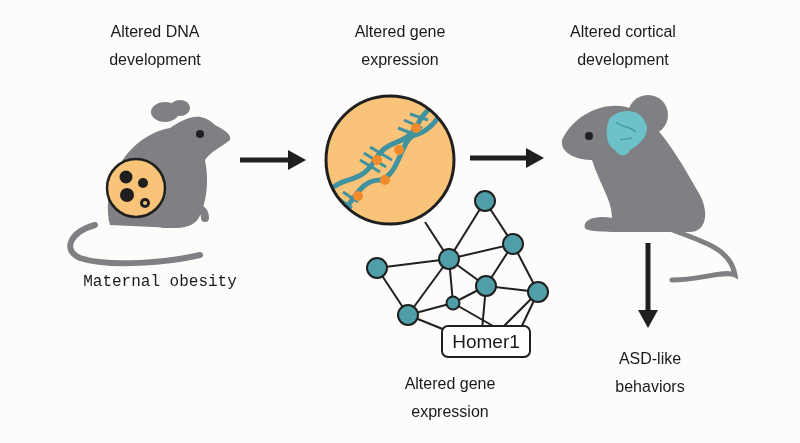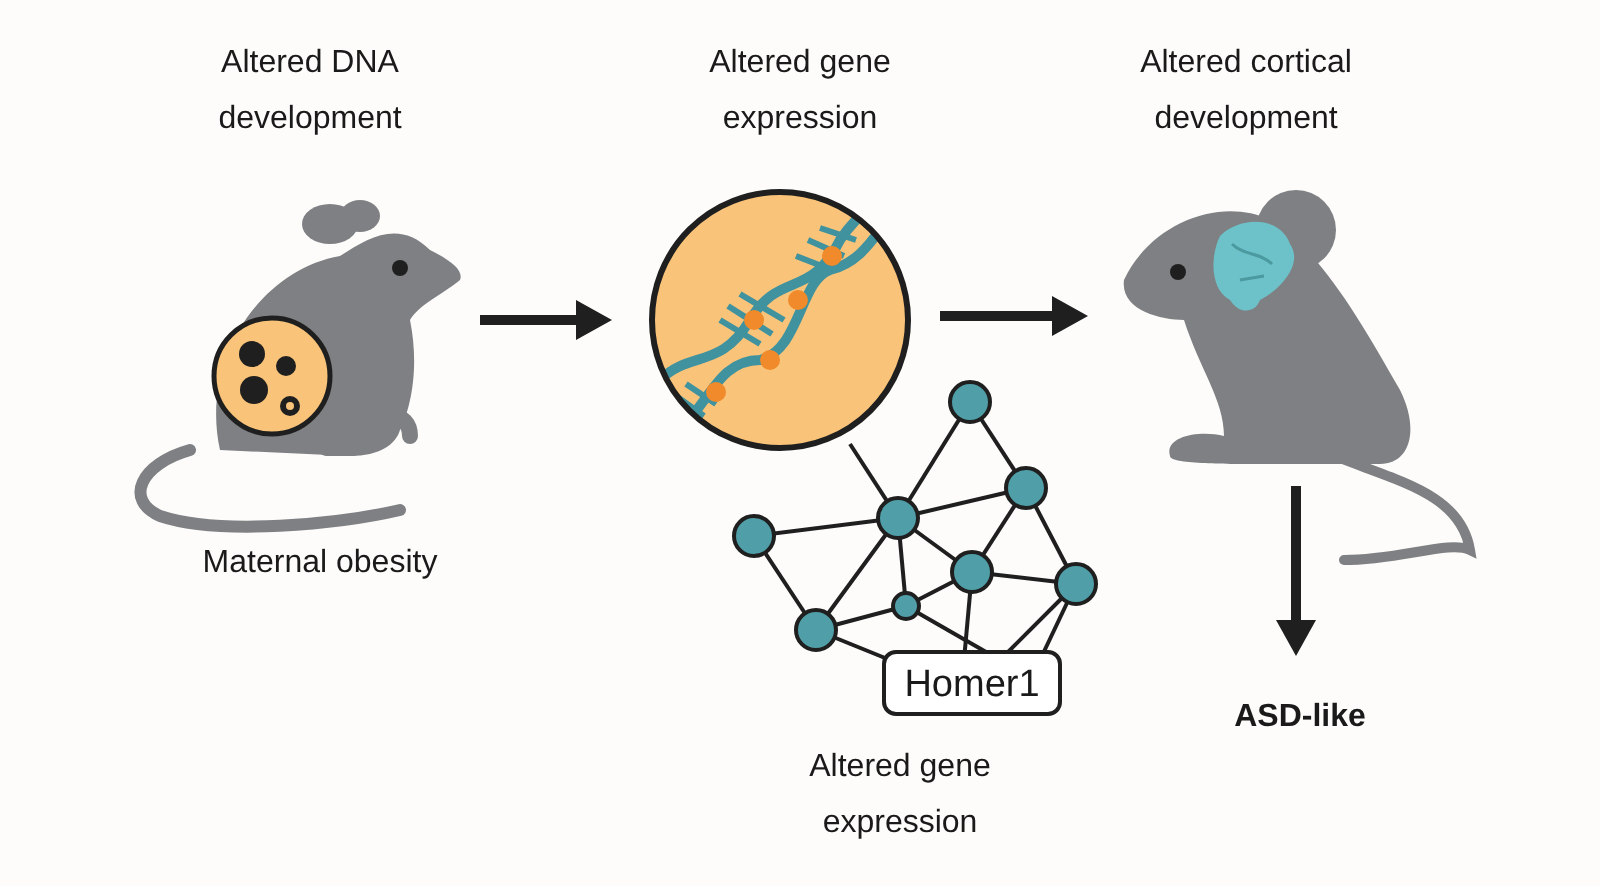--- a/index.html
+++ b/index.html
@@ -8,37 +8,38 @@
   .label { position:absolute; text-align:center; font-size:16px; line-height:28px; white-space:nowrap; }
   svg { position:absolute; left:0; top:0; }
 </style>
 </head>
 <body>
 
 <div class="label" style="left:60px; top:18px; width:190px;">
   <div>Altered DNA</div>
   <div>development</div>
 </div>
-<div class="label" style="left:40px; top:268px; width:240px;">
+<div class="label" style="left:40px; top:268px; width:240px;font-family:Liberation Mono, monospace;">
   <div>Maternal obesity</div>
 </div>
 <div class="label" style="left:300px; top:18px; width:200px;">
   <div>Altered gene</div>
   <div>expression</div>
 </div>
 <div class="label" style="left:360px; top:370px; width:180px;">
   <div>Altered gene</div>
   <div>expression</div>
 </div>
 <div class="label" style="left:518px; top:18px; width:210px;">
   <div>Altered cortical</div>
   <div>development</div>
 </div>
-<div class="label" style="left:570px; top:345px; width:160px;font-weight:bold;">
+<div class="label" style="left:570px; top:345px; width:160px;">
   <div>ASD-like</div>
+  <div>behaviors</div>
 </div>
 
 <svg width="800" height="443" viewBox="0 0 800 443">
   <defs>
     <clipPath id="dnaclip">
         <circle cx="390" cy="160" r="64"></circle>
       </clipPath>
   </defs>
 
   <g fill="#7f8083">

